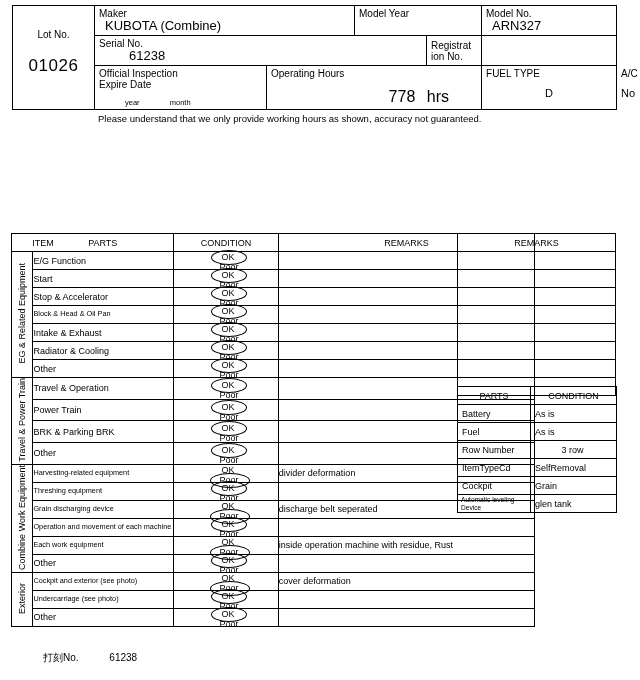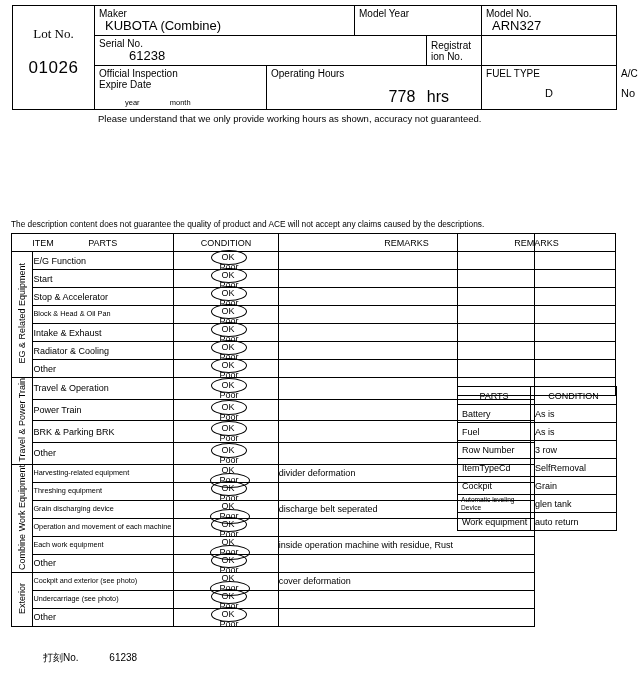--- a/index.html
+++ b/index.html
@@ -46,23 +46,22 @@
     font-size: 13px;
     line-height: 14px;
     padding-left: 6px;
   }
   .lotno-cell {
     text-align: center;
     vertical-align: middle !important;
     padding: 0 !important;
   }
   .lotno-label {
-    font-size: 13px;
+    font-size: 10px;
     padding-top: 3px;
-    font-family: Liberation Serif, serif;
   }
   .lotno-value {
     font-size: 17px;
     letter-spacing: 0.5px;
     padding: 16px 0 14px 0;
   }
   .inline-val {
     display: inline-block;
     font-size: 16px;
   }
@@ -200,21 +199,21 @@
   }
   .spec th { text-align: center; padding: 0; }
   .spec .c-key { width: 72px; }
   .spec .c-val { width: 85px; }
   .spec .tiny {
     font-size: 6.6px;
     line-height: 7.6px;
     padding-left: 3px;
   }
   .spec .num-row {
-    text-align: left;
+    text-align: center;
     padding-right: 6px;
     margin-left: 24px;
   }
 
   
   .footer {
     position: absolute;
     left: 43px;
     top: 651px;
     font-size: 10px;
@@ -296,21 +295,20 @@
         <div class="lbl">A/C</div>
         <div style="text-align:center;margin-top:8px;font-size:11px">No</div>
       </td>
     </tr>
     <tr></tr>
   </tbody>
     </table>
 
   <div class="note">Please understand that we only provide working hours as shown, accuracy not guaranteed.</div>
 
-  <div class="disclaimer">The description content does not guarantee the quality of product and ACE will not accept any claims caused by the descriptions.</div>
 
   <table class="insp">
     <colgroup>
       <col class="col-group">
       <col class="col-parts">
       <col class="col-cond">
       <col class="col-rem">
     </colgroup>
     <thead>
       <tr>
@@ -589,24 +587,20 @@
           <td class="c-val">SelfRemoval</td>
         </tr>
         <tr>
           <td class="c-key">Cockpit</td>
           <td class="c-val">Grain</td>
         </tr>
         <tr>
           <td class="c-key tiny">Automatic leveling Device</td>
           <td class="c-val">glen tank</td>
         </tr>
-        <tr>
-          <td class="c-key">Work equipment</td>
-          <td class="c-val">auto return</td>
-        </tr>
       </tbody>
   </table>
 
   <div class="footer">
     <span>打刻No.</span>
     <span class="fv">61238</span>
   </div>
 
 </div>
 

